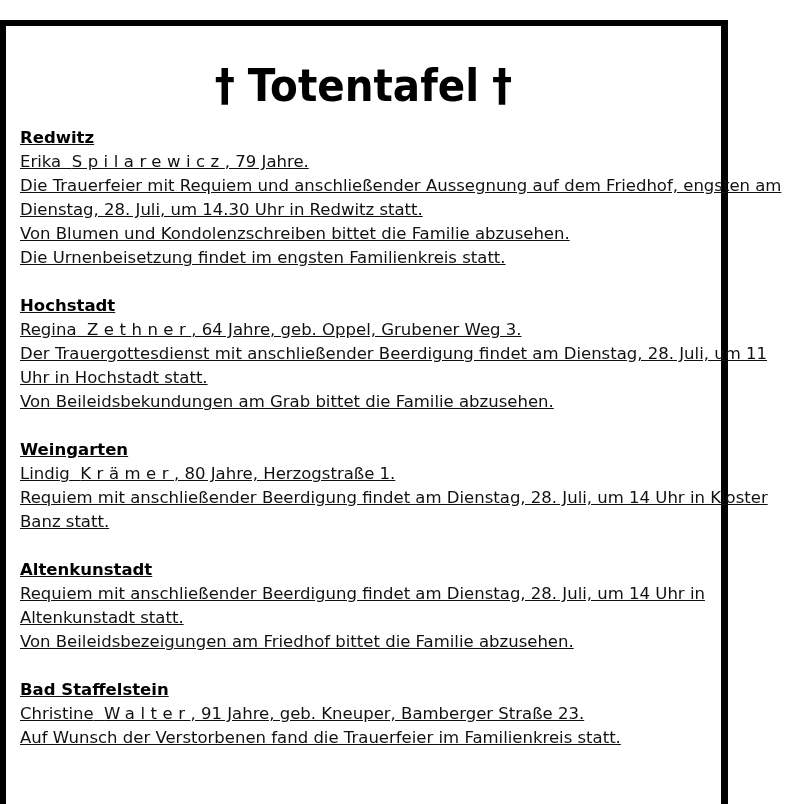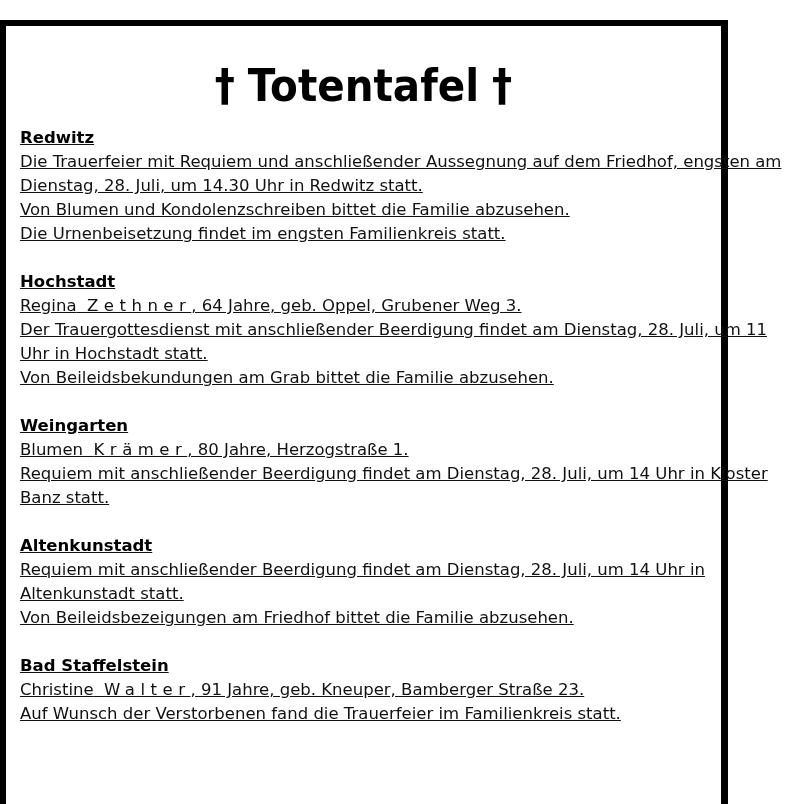--- a/index.html
+++ b/index.html
@@ -31,37 +31,38 @@
 
 <div class="frame">
   <div class="title">
     <span class="cross">†</span><span>Totentafel</span><span class="cross">†</span>
   </div>
 
   <div class="content">
 
     <div class="section">
       <div class="line place">Redwitz</div>
+      <div class="line"><span>Erika</span>&nbsp;&nbsp;<span class="spaced">Spilarewicz</span><span>, 79 Jahre.</span></div>
       <div class="line">Die Trauerfeier mit Requiem und anschließender Aussegnung auf dem Friedhof, engsten am</div>
       <div class="line">Dienstag, 28. Juli, um 14.30 Uhr in Redwitz statt.</div>
       <div class="line">Von Blumen und Kondolenzschreiben bittet die Familie abzusehen.</div>
       <div class="line">Die Urnenbeisetzung findet im engsten Familienkreis statt.</div>
     </div>
 
     <div class="section">
       <div class="line place">Hochstadt</div>
       <div class="line"><span>Regina</span>&nbsp;&nbsp;<span class="spaced">Zethner</span><span>, 64 Jahre, geb. Oppel, Grubener Weg 3.</span></div>
       <div class="line">Der Trauergottesdienst mit anschließender Beerdigung findet am Dienstag, 28. Juli, um 11</div>
       <div class="line">Uhr in Hochstadt statt.</div>
       <div class="line">Von Beileidsbekundungen am Grab bittet die Familie abzusehen.</div>
     </div>
 
     <div class="section">
       <div class="line place">Weingarten</div>
-      <div class="line"><span>Blumen</span>&nbsp;&nbsp;<span class="spaced">Krämer</span><span>, 80 Jahre, Herzogstraße 1.</span></div>
+      <div class="line"><span>Lindig</span>&nbsp;&nbsp;<span class="spaced">Krämer</span><span>, 80 Jahre, Herzogstraße 1.</span></div>
       <div class="line">Requiem mit anschließender Beerdigung findet am Dienstag, 28. Juli, um 14 Uhr in Kloster</div>
       <div class="line">Banz statt.</div>
     </div>
 
     <div class="section">
       <div class="line place">Altenkunstadt</div>
       <div class="line">Requiem mit anschließender Beerdigung findet am Dienstag, 28. Juli, um 14 Uhr in</div>
       <div class="line">Altenkunstadt statt.</div>
       <div class="line">Von Beileidsbezeigungen am Friedhof bittet die Familie abzusehen.</div>
     </div>

